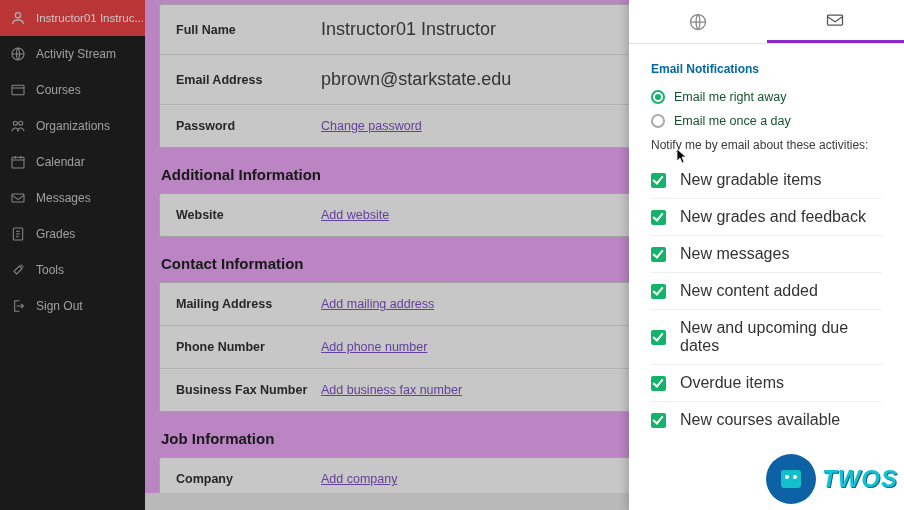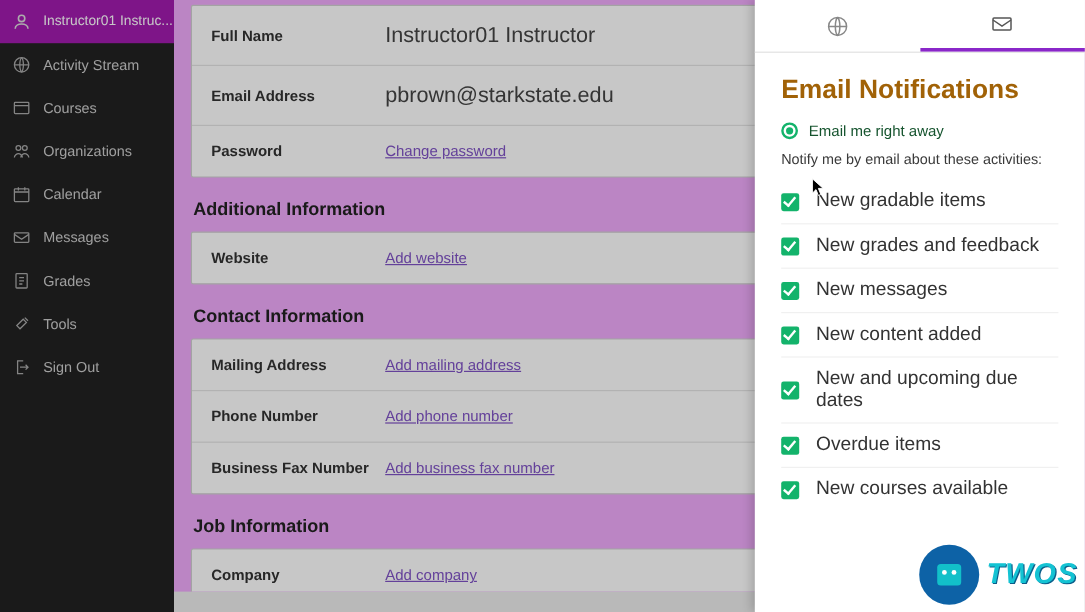--- a/index.html
+++ b/index.html
@@ -5,21 +5,21 @@
 * { margin: 0; padding: 0; box-sizing: border-box; font-family: -apple-system, BlinkMacSystemFont, "Segoe UI", Arial, sans-serif; }
 body { width: 904px; height: 510px; overflow: hidden; background: #eee; position: relative; }
 
 
 .dim-layer { position: absolute; inset: 0; background: rgba(0,0,0,0.22); z-index: 5; pointer-events: none; }
 
 
 .sidebar { position: absolute; left: 0; top: 0; width: 145px; height: 510px; background: #222; color: #ccc; font-size: 12px; }
 .sidebar-item { display: flex; align-items: center; gap: 10px; padding: 0 10px; height: 36px; cursor: pointer; }
 .sidebar-item .icon { width: 16px; text-align: center; color: #aaa; }
-.sidebar-item.user { background: #a21caf; font-size: 11.5px; color: #fff; white-space: nowrap; overflow: hidden; text-overflow: ellipsis; }
+.sidebar-item.user { background: #ef4444; font-size: 11.5px; color: #fff; white-space: nowrap; overflow: hidden; text-overflow: ellipsis; }
 .sidebar-item.user .icon { color: #ddd; }
 
 
 .main { position: absolute; left: 145px; top: 0; right: 0; height: 493px; background: #f0abfc; padding: 0 14px 20px 14px; overflow: hidden; }
 .twocol { display: flex; gap: 14px; }
 .col-left { flex: 1.1; min-width: 0; }
 .col-right { flex: 0.55; min-width: 0; }
 
 .section-title { font-size: 15px; font-weight: 600; color: #222; margin: 18px 0 10px 2px; }
 .card { background: #fff; border: 1px solid #d1d1d1; border-radius: 2px; }
@@ -32,21 +32,21 @@
 
 .rc-card { background: #fff; border: 1px solid #d1d1d1; border-radius: 2px; margin-top: 14px; padding: 14px 16px; }
 .rc-lbl { font-size: 12.5px; font-weight: 600; color: #333; }
 
 
 .panel { position: absolute; right: 0; top: 0; width: 275px; height: 510px; background: #fff; z-index: 10; box-shadow: -3px 0 8px rgba(0,0,0,0.18); }
 .panel-tabs { display: flex; height: 44px; border-bottom: 1px solid #e2e2e2; }
 .panel-tab { flex: 1; display: flex; align-items: center; justify-content: center; cursor: pointer; color: #888; }
 .panel-tab.active { color: #555; border-bottom: 3px solid #8a27c9; background: #fff; }
 .panel-body { padding: 18px 22px 8px 22px; }
-.panel-title { font-size: 22px; font-weight: 600; color: #a16207; margin-bottom: 14px; }
+.panel-title { font-size: 12px; font-weight: 600; color: #0369a1; margin-bottom: 14px; }
 
 .radio-row { display: flex; align-items: center; gap: 9px; font-size: 12.5px; color: #14532d; margin-bottom: 10px; cursor: pointer; }
 .radio-dot { width: 14px; height: 14px; border-radius: 50%; border: 2px solid #aaa; position: relative; flex-shrink: 0; }
 .radio-dot.sel { border-color: #13b36b; }
 .radio-dot.sel::after { content: ""; position: absolute; inset: 2px; border-radius: 50%; background: #13b36b; }
 .cursor-ptr { position: absolute; left: 47px; top: 148px; font-size: 13px; color: #111; pointer-events: none; }
 
 .hint { font-size: 12px; color: #3a3a3a; margin: 10px 0 10px 0; }
 
 .check-row { display: flex; align-items: center; gap: 14px; font-size: 16px; color: #333; padding: 9px 0; border-bottom: 1px solid #f0f0f0; cursor: pointer; }
@@ -241,20 +241,24 @@
       </span>
     </div>
   </div>
   <div class="panel-body">
     <h2 class="panel-title">Email Notifications</h2>
 
     <div class="radio-row">
       <span class="radio-dot sel"></span>
       <span>Email me right away</span>
     </div>
+    <div class="radio-row">
+      <span class="radio-dot"></span>
+      <span>Email me once a day</span>
+    </div>
     <span class="cursor-ptr">
       <svg width="12" height="16" viewBox="0 0 12 16">
           <path d="M1 1 L1 13 L4 10 L6 15 L8 14 L6 9 L10 9 Z" fill="#000" stroke="#fff" stroke-width="0.8"></path>
         </svg>
     </span>
 
     <div class="hint">Notify me by email about these activities:</div>
 
     <div id="activities">
         <div class="check-row">

